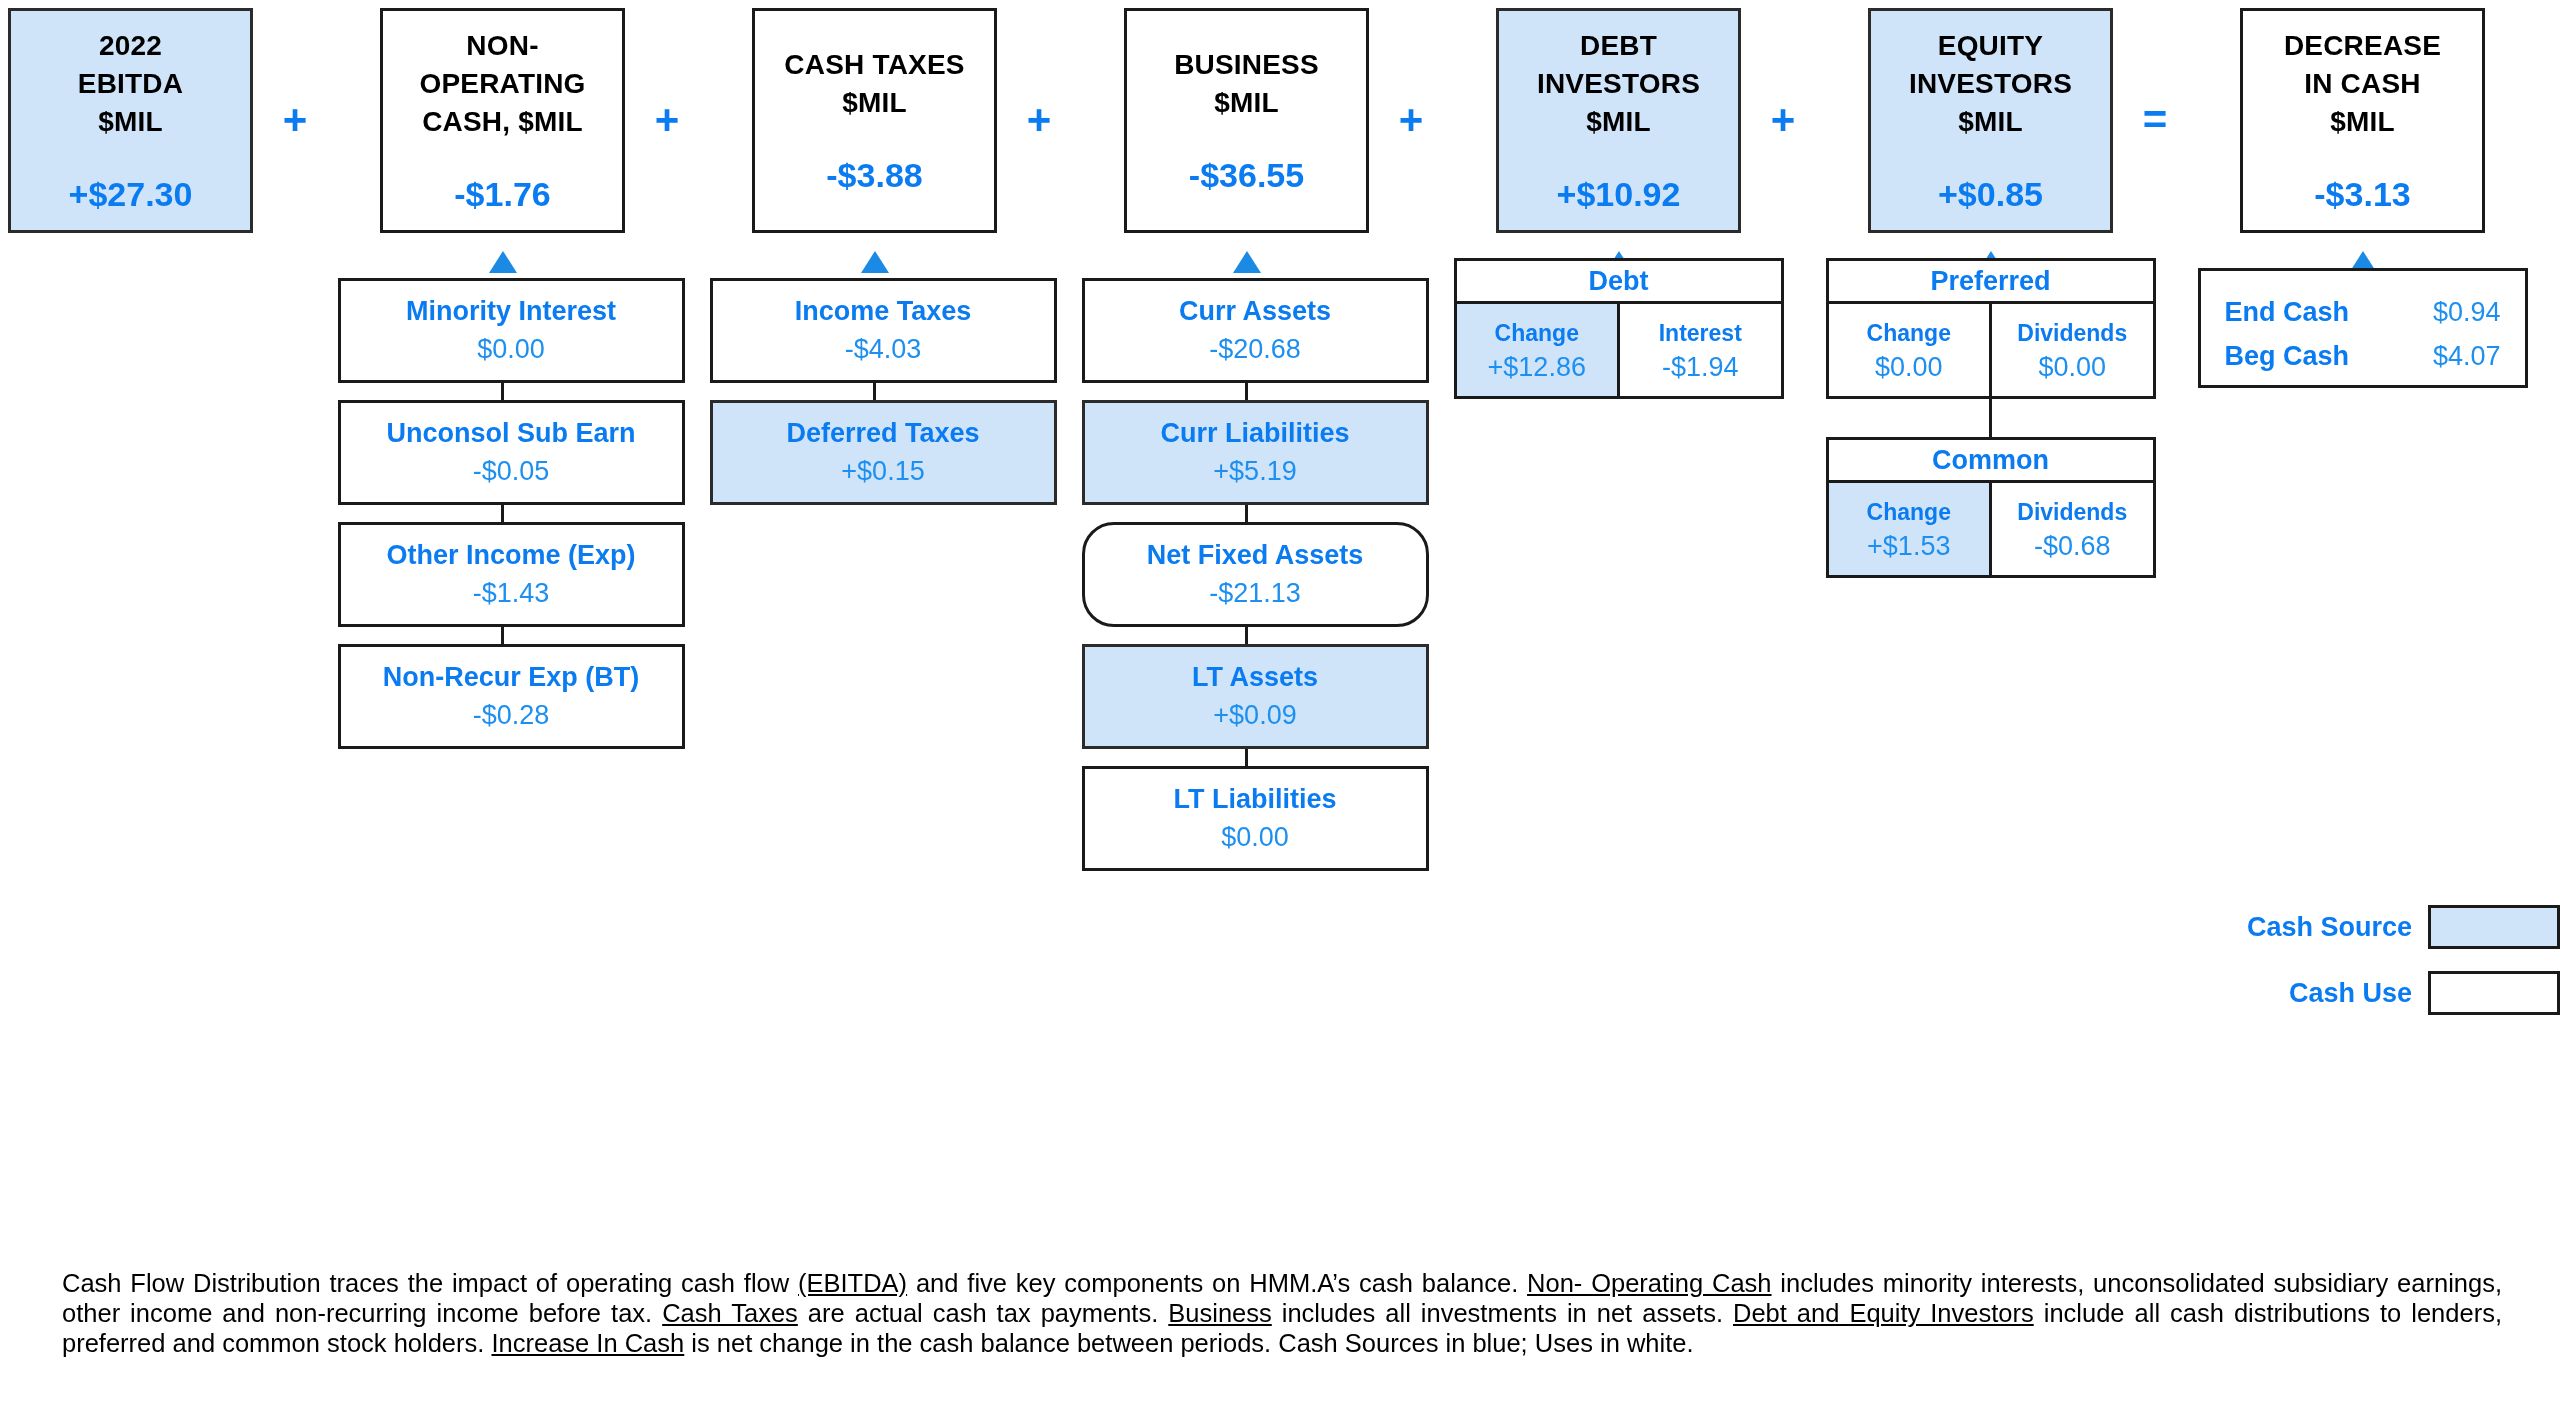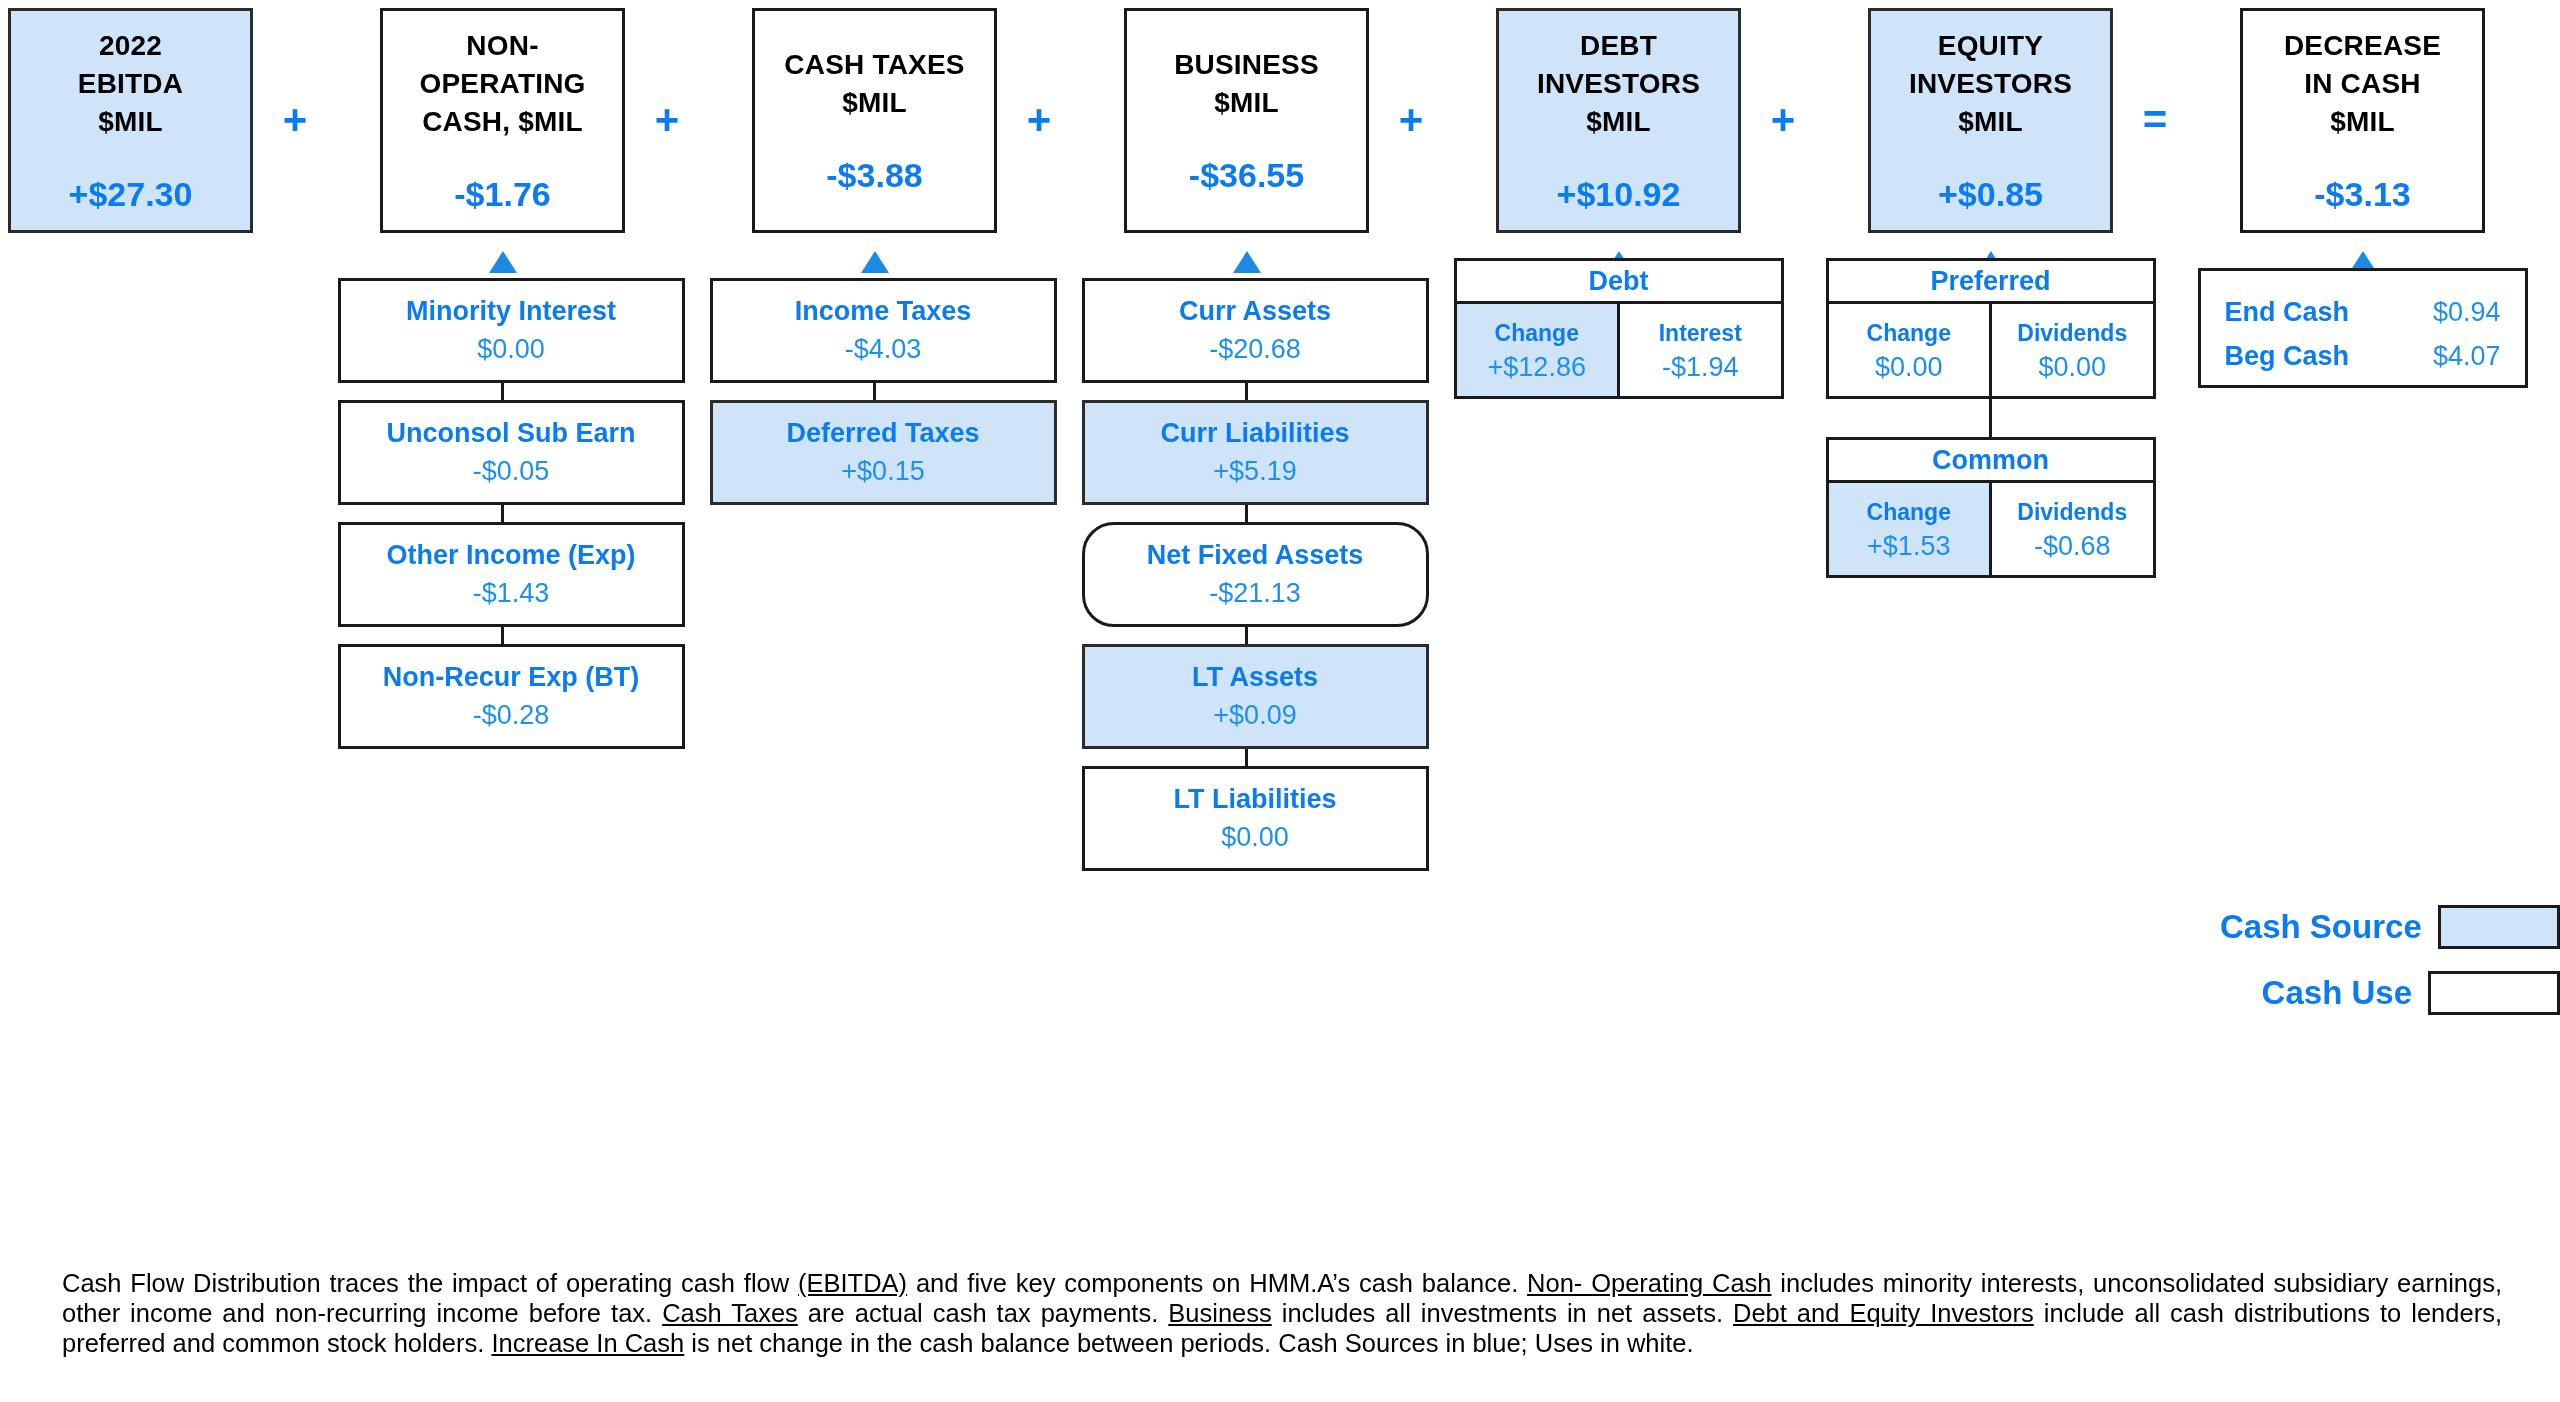--- a/index.html
+++ b/index.html
@@ -130,21 +130,21 @@
   .cash-lab { font-weight: bold; font-size: 27px; color: #0a7bf0; }
   .cash-val { font-size: 27px; color: #1c8ff0; }
 
   
   .legend { position: absolute; right: 0px; top: 905px; width: 340px; }
   .legend-row {
     display: flex; align-items: center; justify-content: flex-end;
     margin-bottom: 22px;
   }
   .legend-lab {
-    font-weight: bold; font-size: 33px; color: #0a7bf0;
+    font-weight: bold; font-size: 27px; color: #0a7bf0;
     margin-right: 16px; white-space: nowrap;
   }
   .legend-swatch {
     width: 132px; height: 44px;
     border: 3px solid #1a1a1a;
     background: #ffffff;
   }
   .legend-swatch.src { background: #cfe4f9; }
 
   

